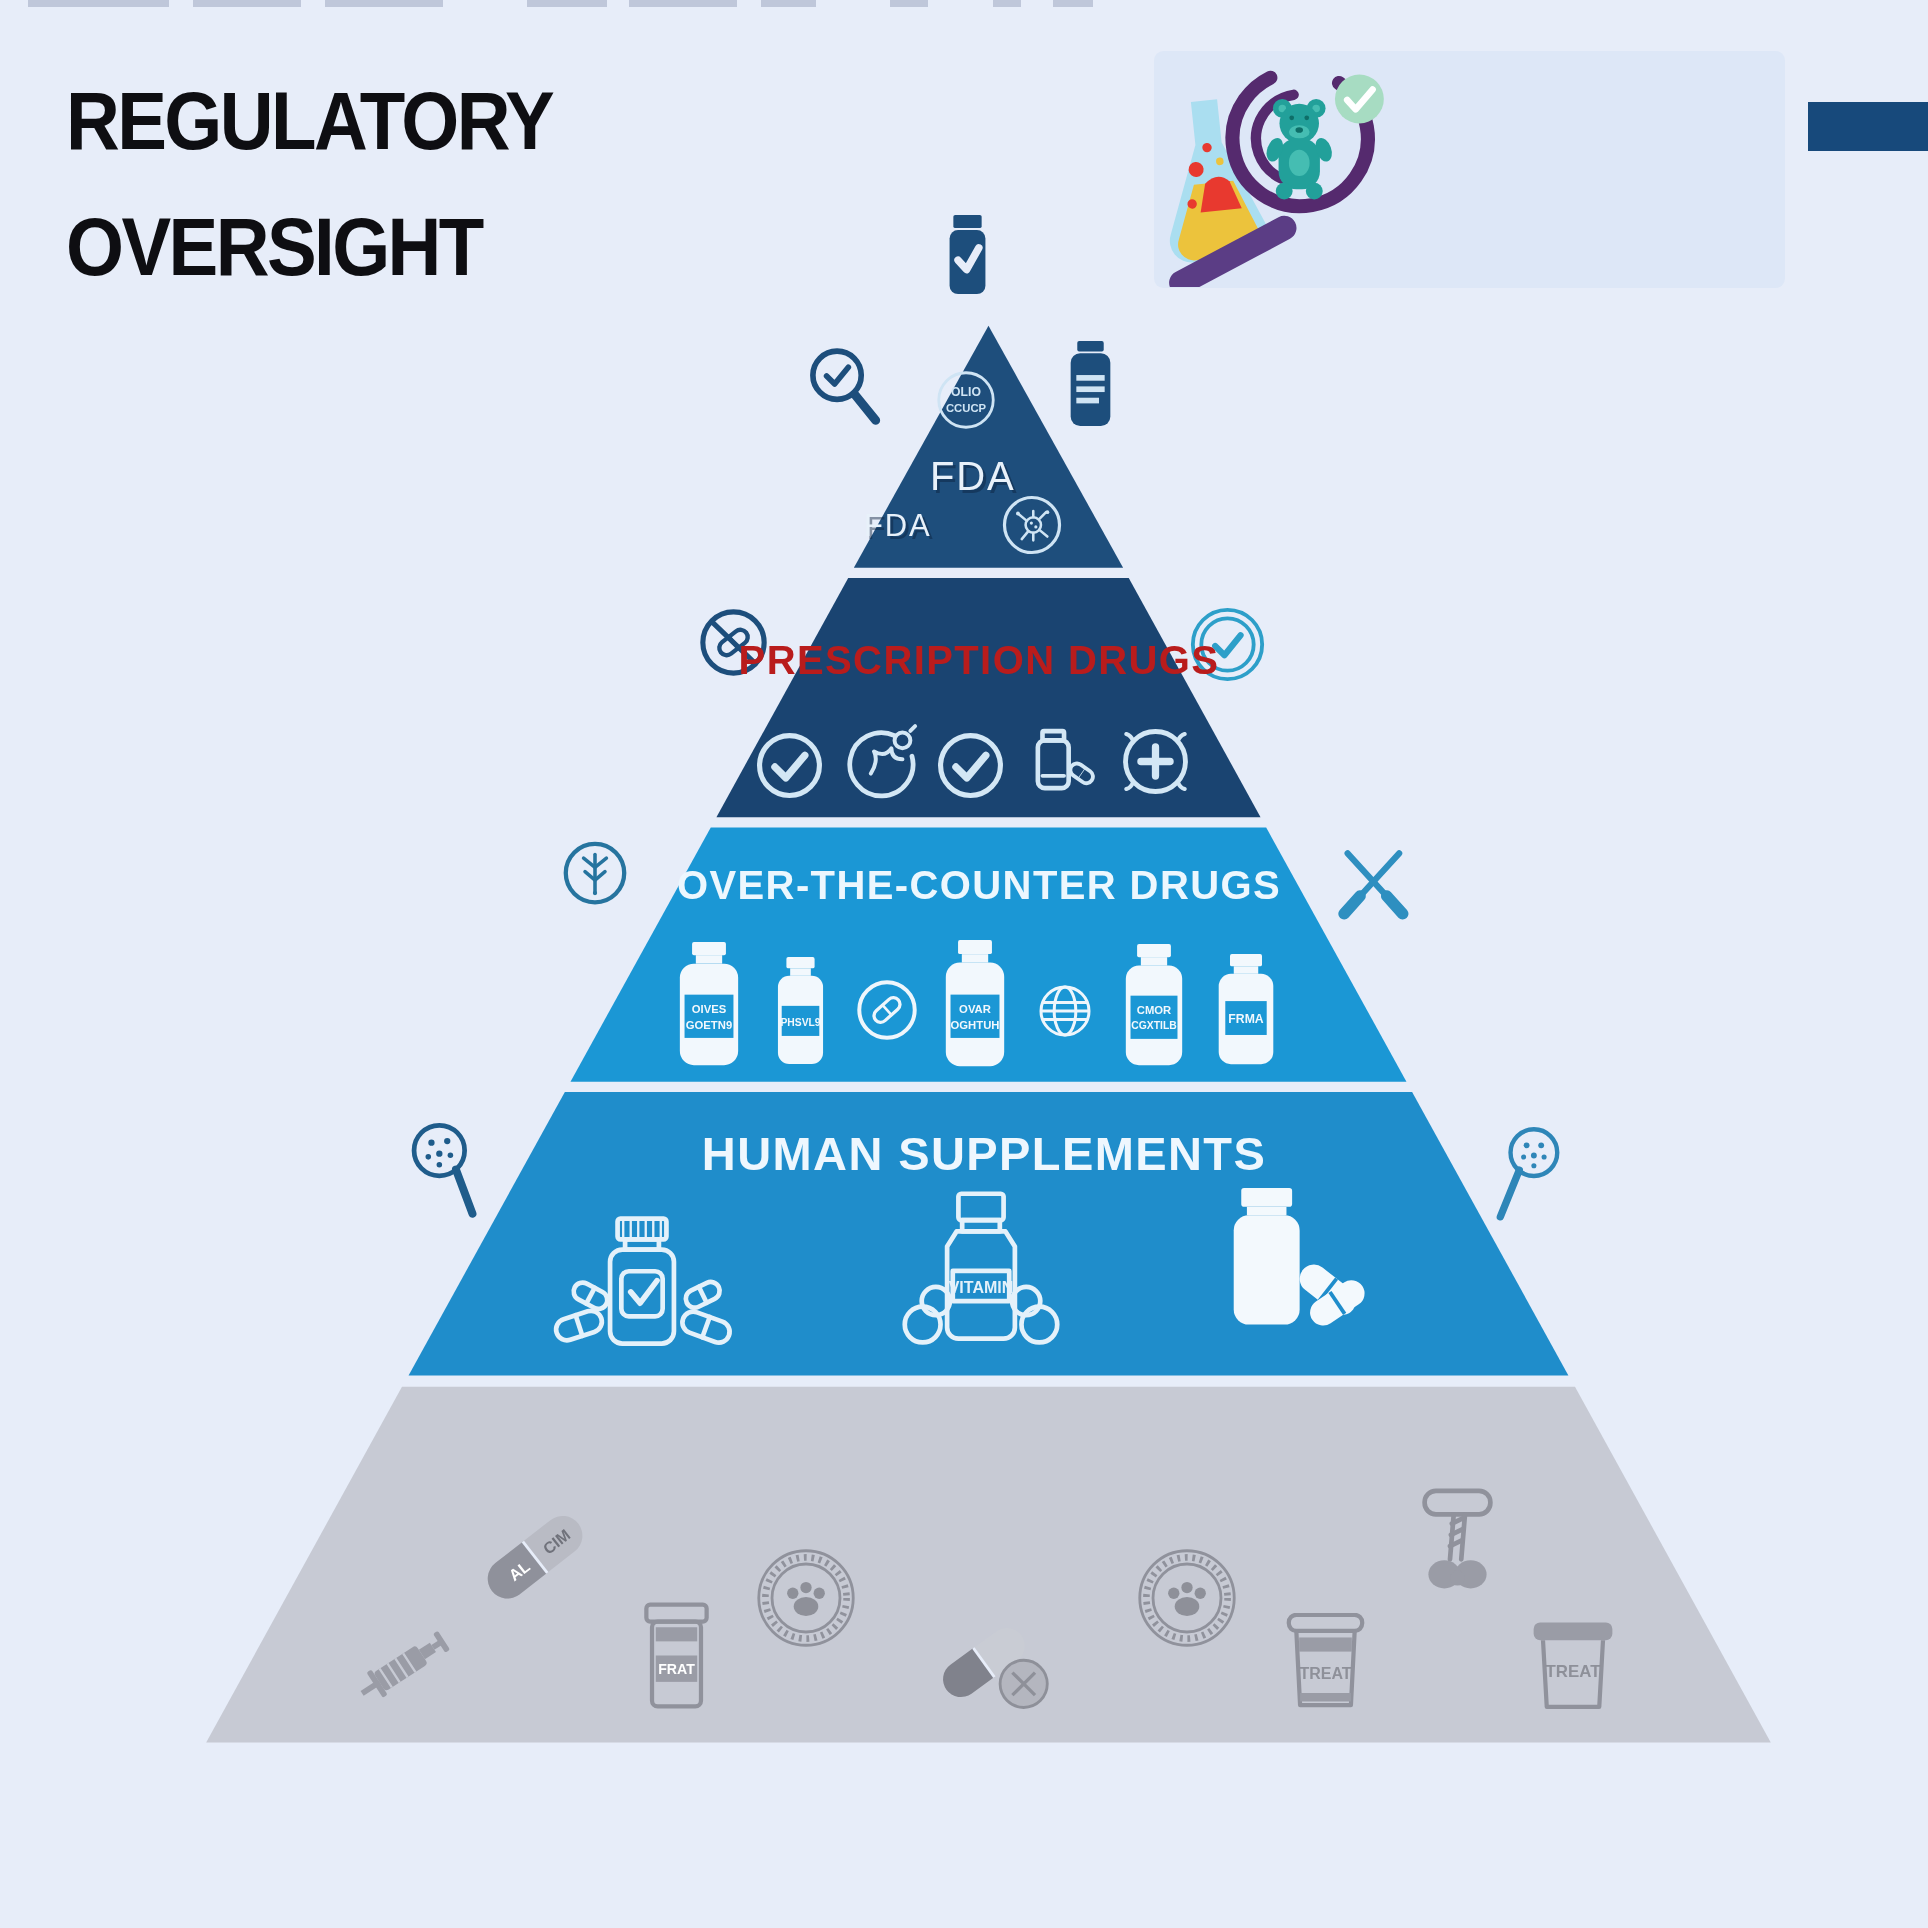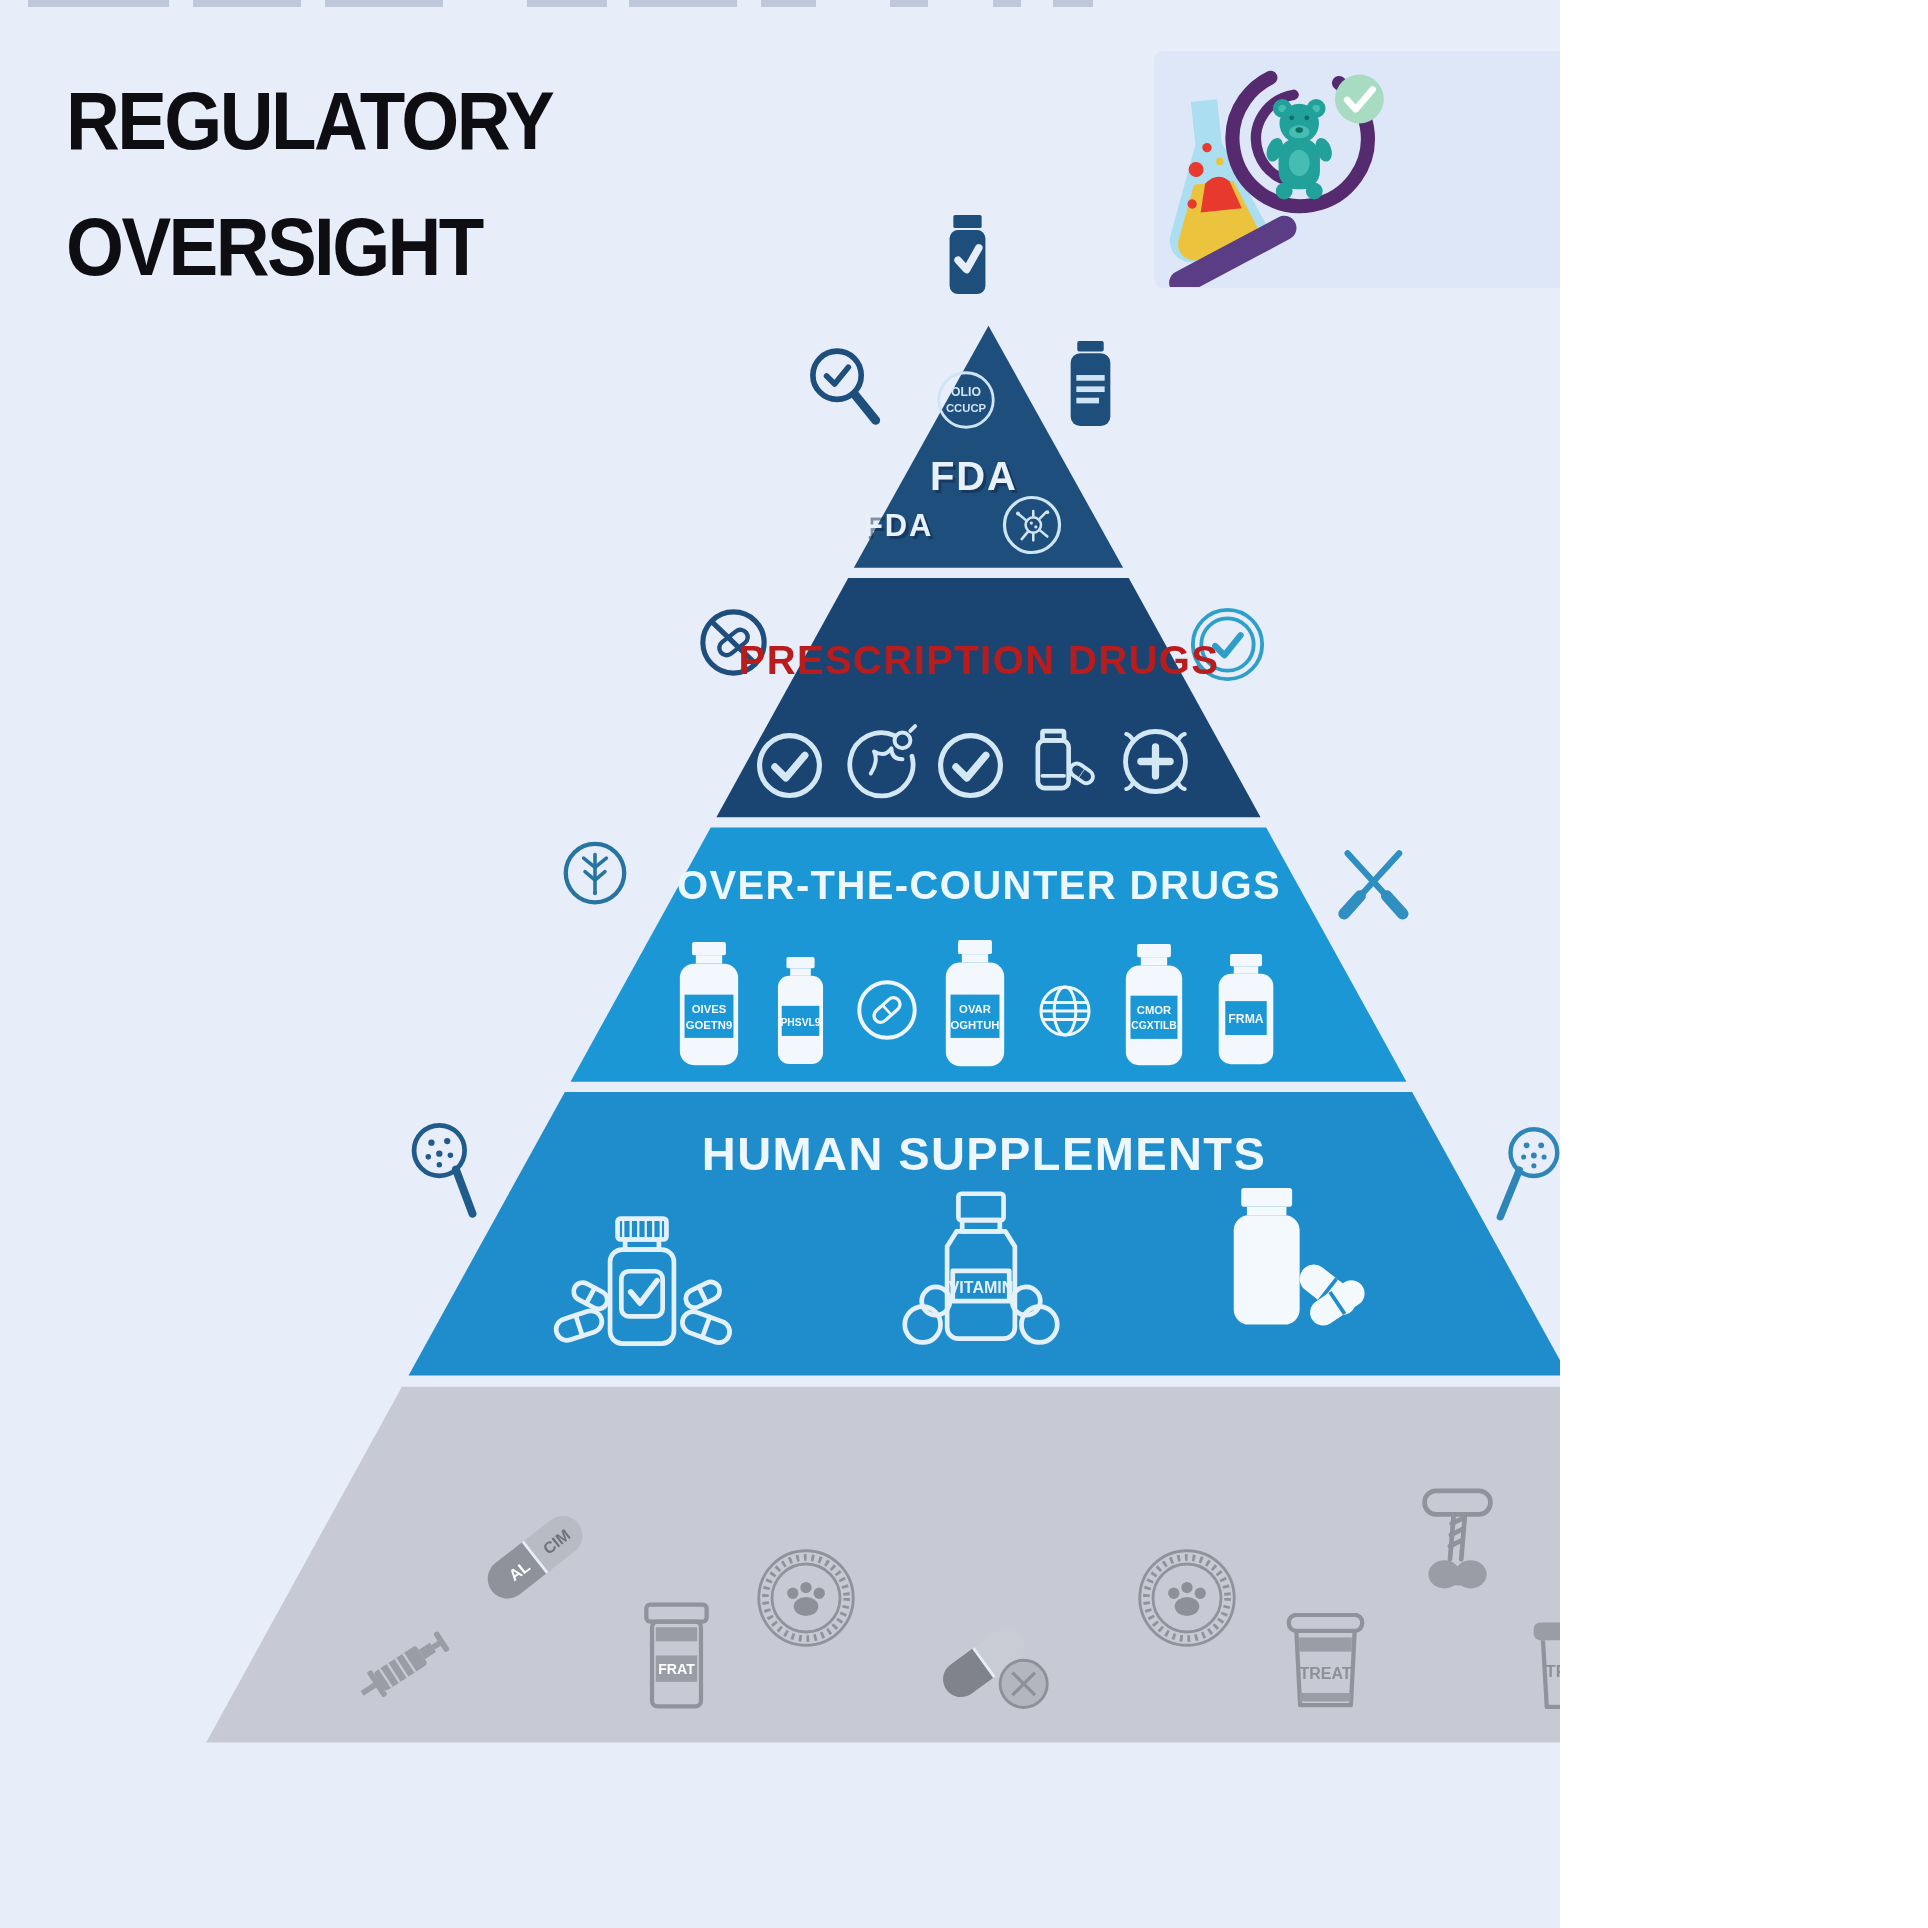--- a/index.html
+++ b/index.html
@@ -1,24 +1,24 @@
 <!DOCTYPE html>
 <html style="font-size:15px"><head>
 <meta charset="utf-8">
 <style>
   html,body{margin:0;padding:0;}
-  .canvas{position:relative;width:1560px;height:1928px;background:#e7edf9;font-family:"Liberation Sans",sans-serif;overflow:hidden;}
+  .canvas{position:relative;width:1928px;height:1928px;background:#e7edf9;font-family:"Liberation Sans",sans-serif;overflow:hidden;}
   .abs{position:absolute;}
   .ic svg{width:100%;height:100%;display:block;}
   .page-title{position:absolute;left:66px;top:58px;font-size:81px;font-weight:bold;color:#0e0e12;letter-spacing:-2.8px;line-height:1.56;transform:scaleX(.92);transform-origin:left top;}
   .tier-title{position:absolute;transform:translateX(-50%);font-weight:bold;white-space:nowrap;letter-spacing:1.4px;}
   .brand-card{position:absolute;left:1154px;top:51px;width:631px;height:237px;background:#dde7f7;border-radius:9.4px;}
   .brand-text{position:absolute;left:1403px;top:105px;width:377px;text-align:center;color:#233457;font-weight:bold;font-size:58px;line-height:1.17;}
   .accent-bar{position:absolute;left:1808px;top:102px;width:121px;height:49px;background:#17497b;}
-  .fda{position:absolute;font-weight:bold;color:#e8f1fa;text-shadow:2.8px 2.8px 0 rgba(10,34,60,.45);letter-spacing:1.9px;}
+  .fda{position:absolute;font-weight:normal;color:#e8f1fa;text-shadow:2.8px 2.8px 0 rgba(10,34,60,.45);letter-spacing:1.9px;}
   .dash{position:absolute;top:0;height:6.6px;background:#8d99b4;opacity:.45;}
 </style>
 </head>
 <body>
 
 <div class="canvas">
 
   <div>
     <div class="dash" style="left:28px;width:141px"></div>
     <div class="dash" style="left:193px;width:108px"></div>

